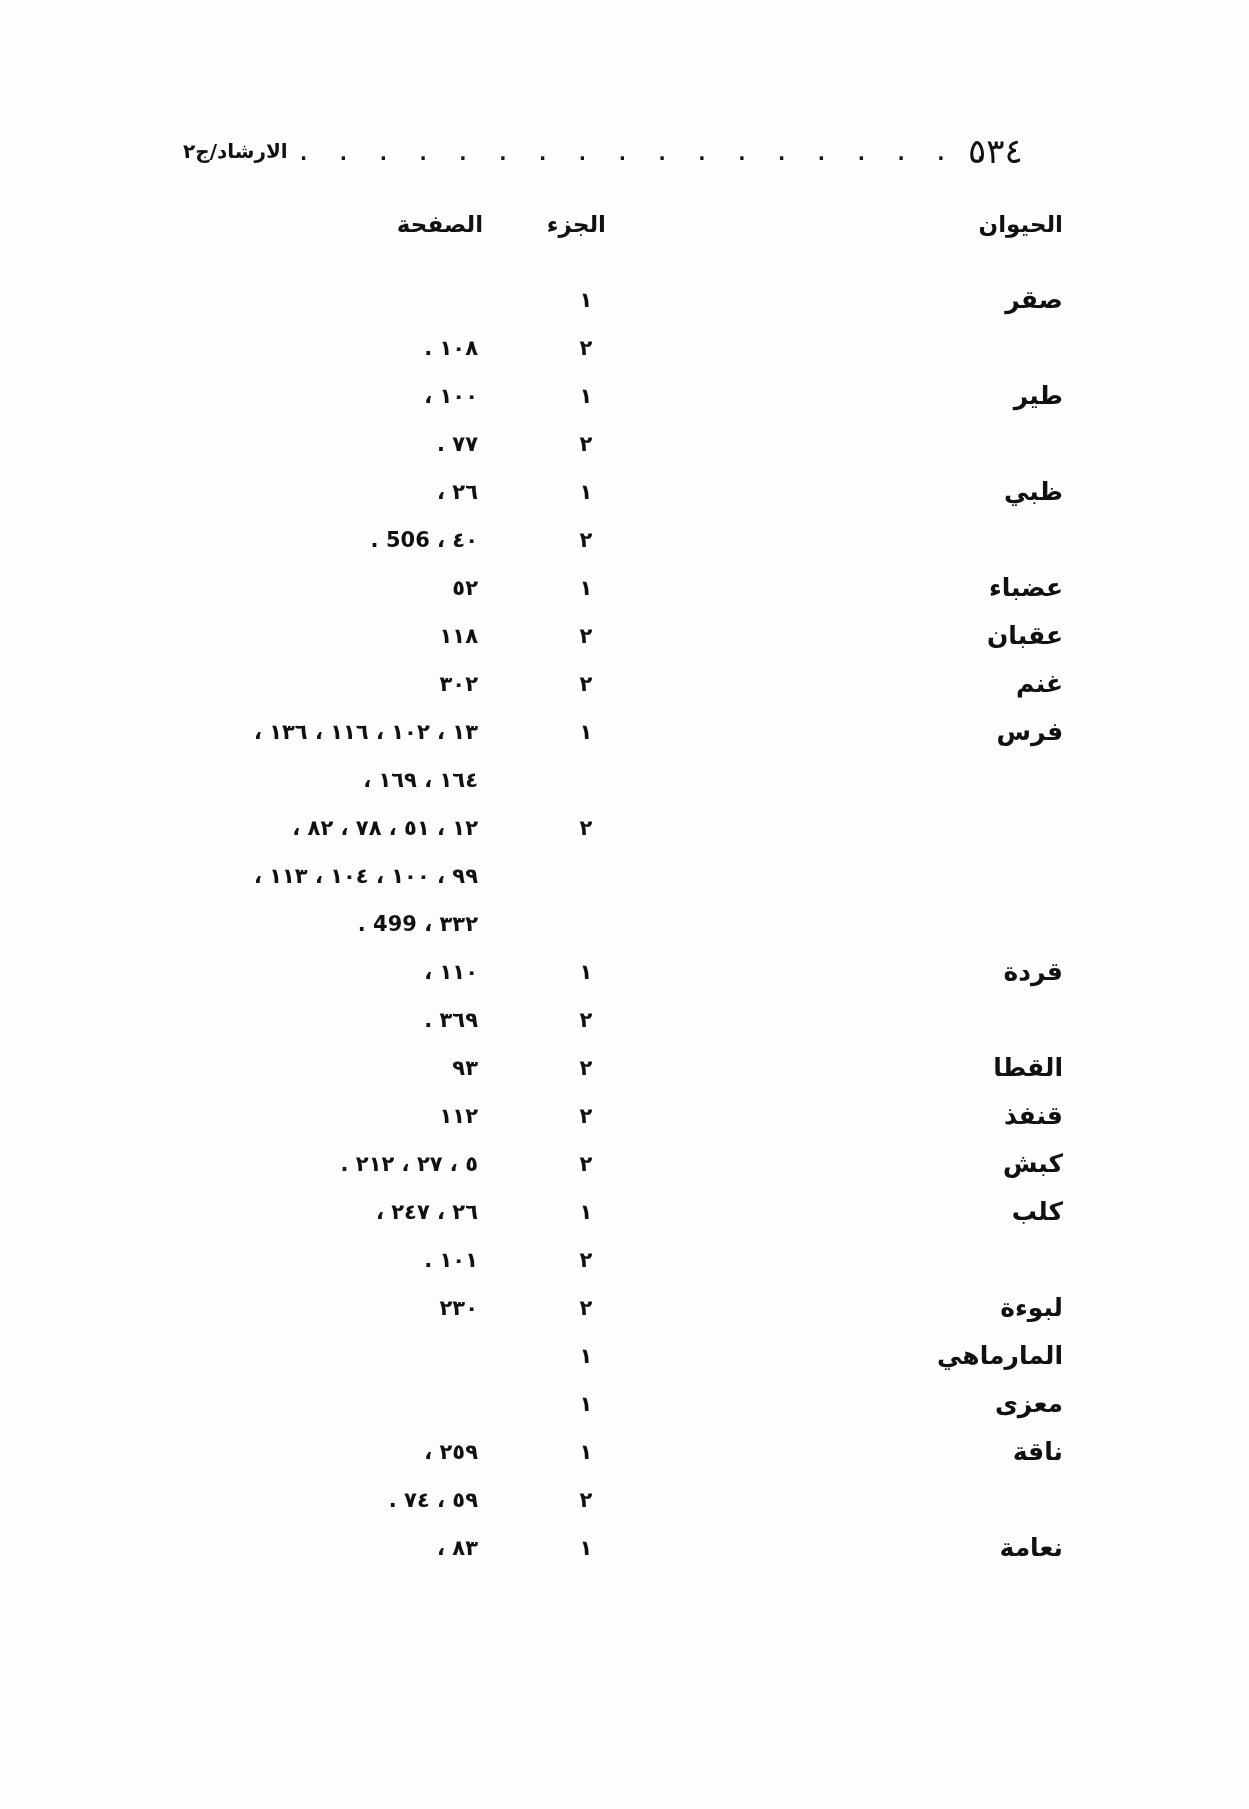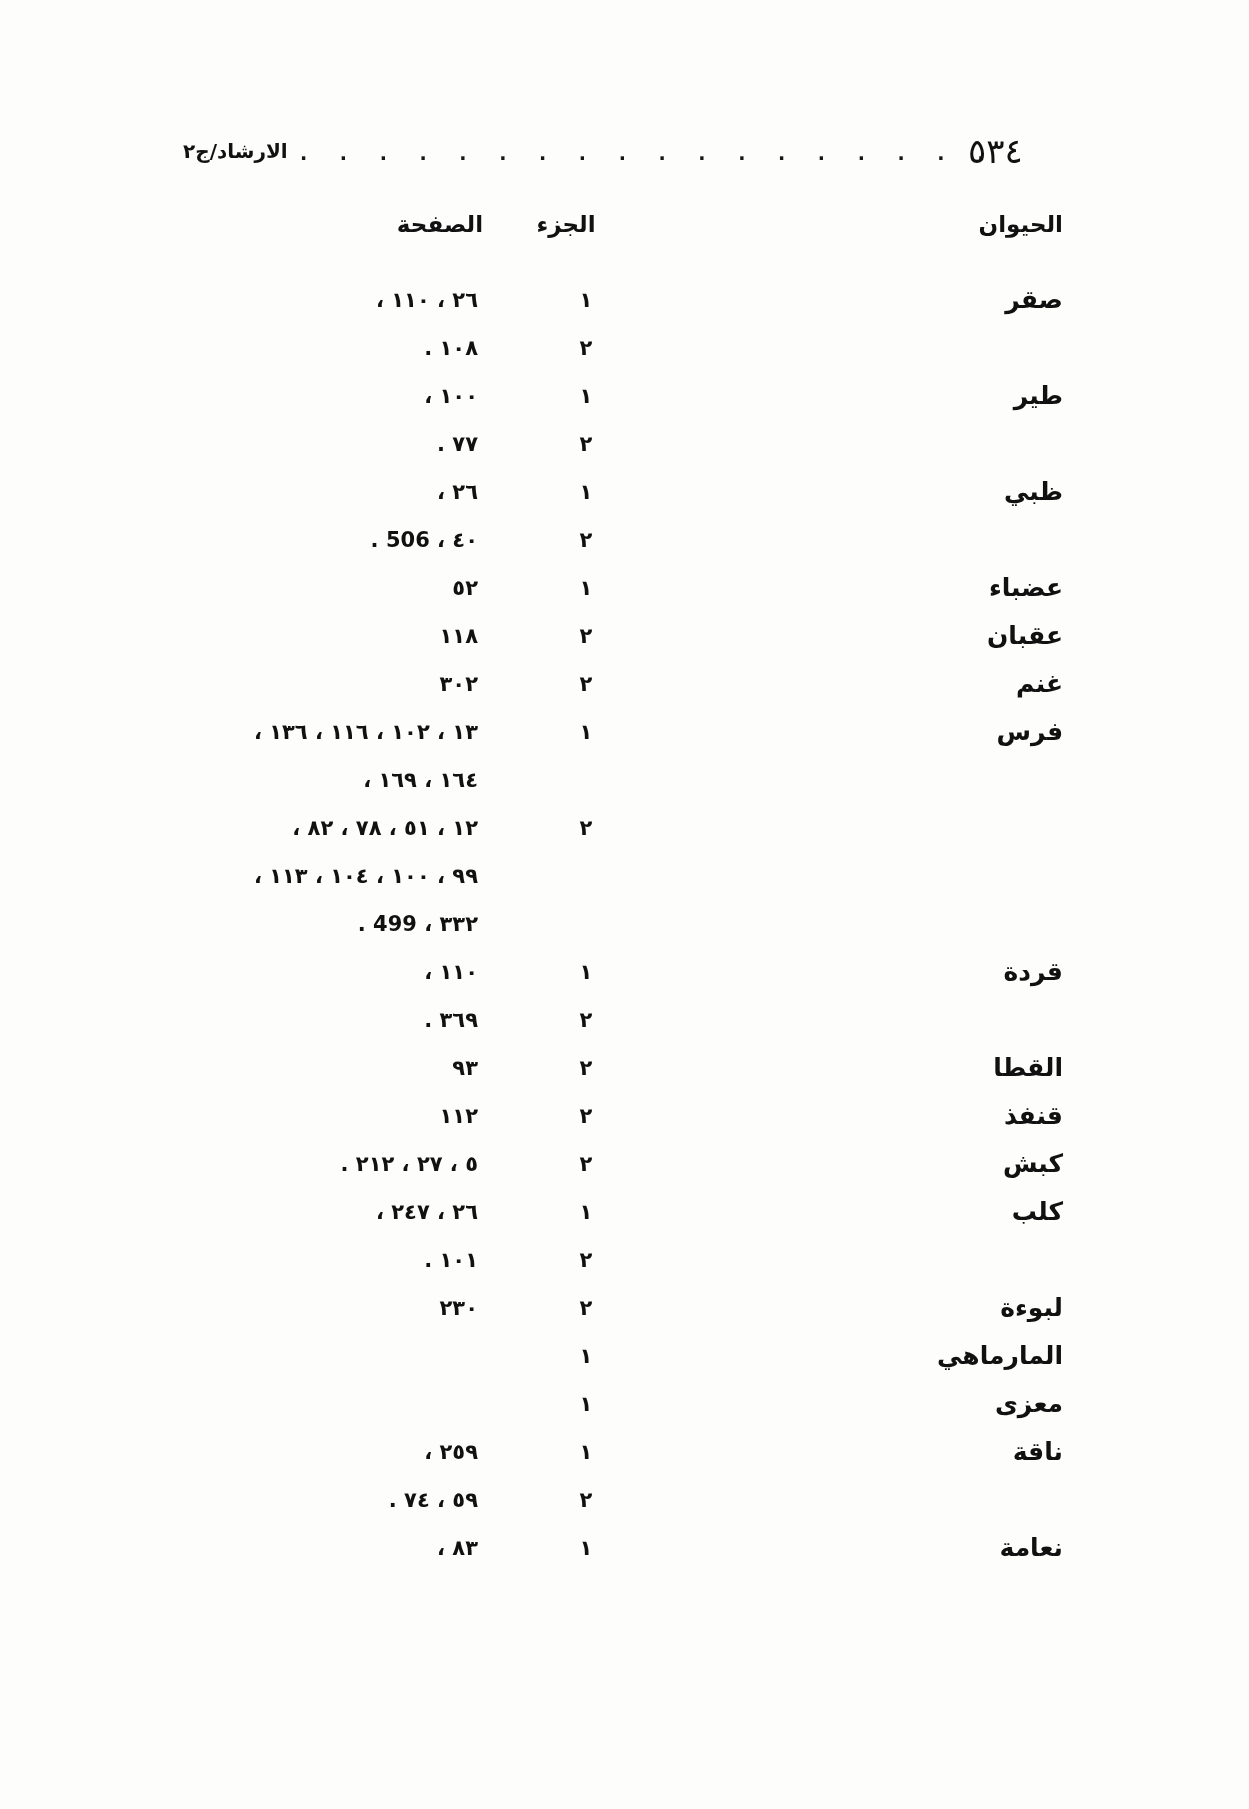--- a/index.html
+++ b/index.html
@@ -74,21 +74,21 @@
     position: absolute;
     left: 380px;
     width: 120px;
     text-align: center;
     direction: rtl;
   }
   .ch-part {
     position: absolute;
     left: 526px;
     width: 80px;
-    text-align: center;
+    text-align: right;
     direction: rtl;
   }
   .ch-animal {
     position: absolute;
     right: 186px;
     width: 220px;
     text-align: right;
     direction: rtl;
   }
   
@@ -146,21 +146,20 @@
   </div>
 
   <div class="col-headers">
     <span class="ch-page">الصفحة</span>
     <span class="ch-part">الجزء</span>
     <span class="ch-animal">الحيوان</span>
   </div>
 
   <div class="index-body">
       <div class="index-row">
-    <span class="cell-pages">٢٦ ، ١١٠ ،</span>
     <span class="cell-part">١</span>
     <span class="cell-animal">صقر</span>
   </div>
       <div class="index-row">
     <span class="cell-pages">١٠٨ .</span>
     <span class="cell-part">٢</span>
     <span class="cell-animal"></span>
   </div>
       <div class="index-row">
     <span class="cell-pages">١٠٠ ،</span>

